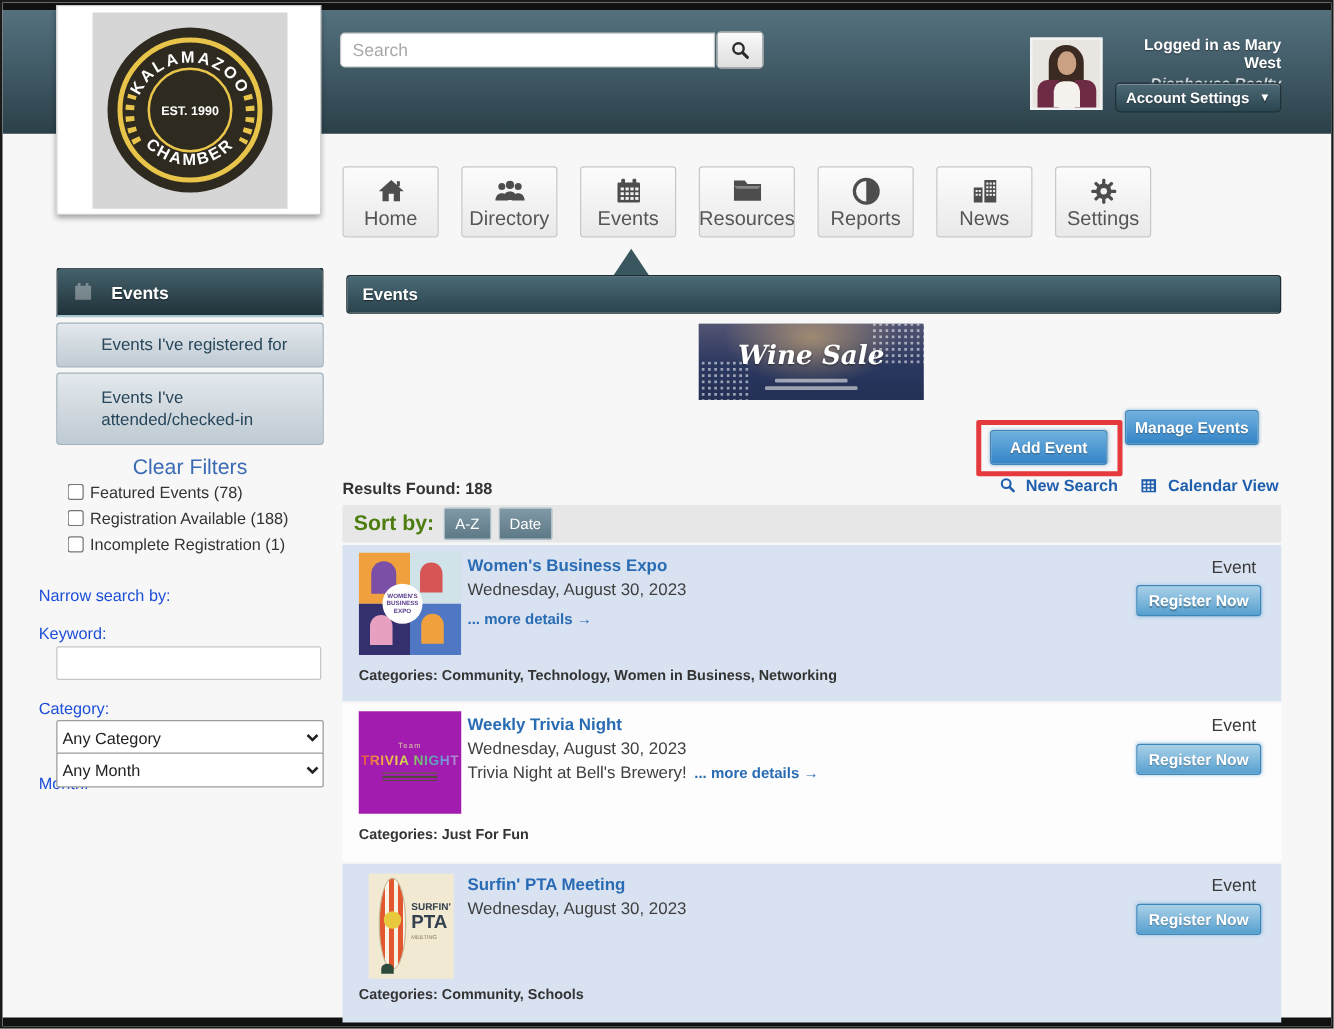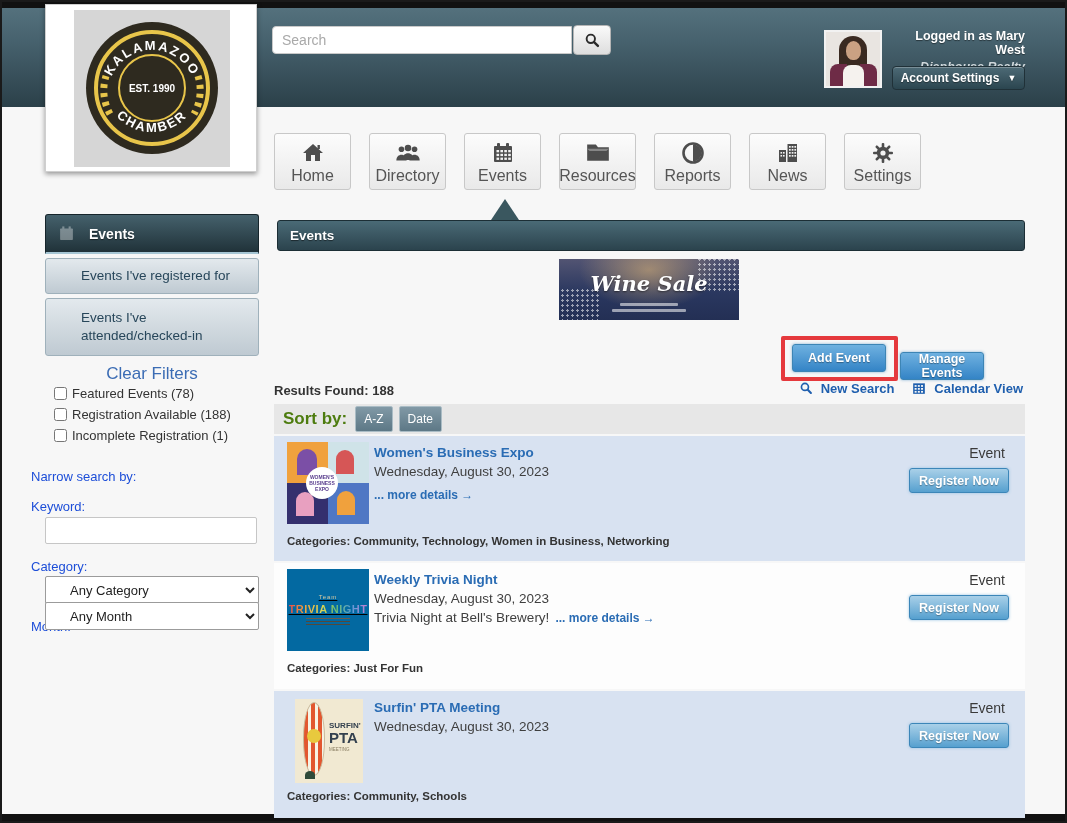--- a/index.html
+++ b/index.html
@@ -64,21 +64,21 @@
             border-radius:3px; color:#27465a; font-size:13.5px; text-align:left; padding-left:35px;
             display:flex; align-items:center; cursor:pointer; line-height:18px; }
   .sb-btn1 { top:256px; height:36px; }
   .sb-btn2 { top:296px; height:58px; }
   .clear-filters { left:43px; top:362px; width:214px; text-align:center; font-size:17px; color:#3b6cb4; cursor:pointer; }
   .filter-row { left:52px; height:17px; display:flex; align-items:center; gap:5px; font-size:13px; color:#333; }
   .filter-row input { width:13px; height:13px; cursor:pointer; }
   .sb-label { left:29px; font-size:13px; color:#1d4ed8; }
   .kw-input { left:43px; top:515px; width:212px; height:27px; border:1px solid #c6c6c6; border-radius:2px; padding:0 6px; font-size:13px; }
   .sb-select { left:43px; width:214px; height:28px; border:1px solid #9b9b9b; border-radius:2px; font-size:13px;
-               padding-left:20px; color:#222; background:#fff; font-family:"Liberation Sans",sans-serif; }
+               padding-left:0; color:#222; background:#fff; font-family:"Liberation Sans",sans-serif; }
 
   
   .main-bar { left:275px; top:218px; width:748px; height:31px; border-radius:3px;
               background:linear-gradient(180deg,#4a6a76,#2b434d); border:1px solid #1c2e35;
               display:flex; align-items:center; padding-left:12px; }
   .main-bar span { color:#fff; font-weight:bold; font-size:13.5px; text-shadow:0 1px 1px rgba(0,0,0,.5); }
 
   .banner { left:557px; top:257px; width:180px; height:61px; overflow:hidden; cursor:pointer;
             background:
               radial-gradient(ellipse at 50% 18%, rgba(235,190,120,.55), rgba(235,190,120,0) 55%),
@@ -96,21 +96,21 @@
             background:rgba(255,255,255,.55); border-radius:1px; }
   .banner-sub1 { top:44px; width:58px; }
   .banner-sub2 { top:50px; width:74px; }
 
   .red-box { left:779px; top:334px; width:117px; height:45px; border:4px solid #e5393d; border-radius:2px; }
   .blue-btn { background:linear-gradient(#6fb1e0,#3484c6); border:1px solid #3d85b5; border-radius:3px;
               color:#fff; font-weight:bold; font-size:12.5px; cursor:pointer;
               box-shadow:0 0 3px rgba(120,170,210,.9); text-shadow:0 1px 1px rgba(0,0,0,.35);
               display:flex; align-items:center; justify-content:center; }
   .add-event { left:790px; top:342px; width:94px; height:28px; }
-  .manage-events { left:898px; top:350px; width:84px; height:28px; }
+  .manage-events { left:898px; top:326px; width:107px; height:28px; }
 
   .results-found { left:272px; top:381px; font-size:13px; font-weight:bold; color:#333; }
   .quick-links { top:379px; right:42px; display:flex; gap:18px; align-items:center; }
   .q-link { display:flex; align-items:flex-start; gap:8px; color:#1f5fae; font-weight:bold; font-size:13px; cursor:pointer; }
 
   .sort-bar { left:272px; top:402px; width:751px; height:30px; background:#e7e7e7;
               display:flex; align-items:center; padding-left:9px; gap:6px; }
   .sort-label { font-size:17px; color:#4d7c0f; margin-right:2px;font-weight:bold; }
   .sort-btn { height:26px; padding:0 8px; background:linear-gradient(#8199a6,#5d7886);
               border:1px solid #aabcc5; border-radius:2px; color:#fff; font-size:12px; cursor:pointer; }
@@ -129,21 +129,21 @@
 
   
   .thumb { position:absolute; left:13px; top:6px; width:82px; height:82px; overflow:hidden; cursor:pointer; }
   .thumb-expo .q { position:absolute; width:41px; height:41px; }
   .q-tl { left:0; top:0; background:#f0a13d; } .q-tr { right:0; top:0; background:#cfe3e8; }
   .q-bl { left:0; bottom:0; background:#34306e; } .q-br { right:0; bottom:0; background:#4f77c4; }
   .q-fig { position:absolute; border-radius:50%; }
   .expo-circle { position:absolute; left:19px; top:25px; width:32px; height:32px; border-radius:50%;
                  background:#fff; display:flex; align-items:center; justify-content:center; text-align:center;
                  font-size:5px; font-weight:bold; color:#5a3e8e; line-height:6px; padding:3px; }
-  .thumb-trivia { background:#0369a1; display:flex; flex-direction:column; align-items:center; justify-content:center; gap:3px;text-decoration:underline; }
+  .thumb-trivia { background:#a21caf; display:flex; flex-direction:column; align-items:center; justify-content:center; gap:3px; }
   .trivia-top { color:#d8c9a0; font-size:6px; letter-spacing:1px; }
   .trivia-main { font-size:11px; font-weight:bold; letter-spacing:.5px; white-space:nowrap;
                  background:linear-gradient(90deg,#e54b4b,#f0a13d,#ead94e,#6fc06f,#5b9bd5,#c77fd1);
                  -webkit-background-clip:text; background-clip:text; color:transparent; }
   .trivia-lines { width:44px; height:8px; border-top:1px solid #6b5c4a;
                   background:repeating-linear-gradient(180deg, transparent 0 2px, #55483a 2px 3px); }
   .thumb-surf { left:21px; top:8px; width:68px; height:84px; background:#f1e9d2; }
   .surfboard { position:absolute; left:8px; top:3px; width:22px; height:74px; border-radius:11px/36px;
                background:repeating-linear-gradient(90deg,#e2572f 0 4px,#f7f3e4 4px 7px); border:1px solid #c8b89a; }
   .surf-sun { position:absolute; left:12px; top:30px; width:14px; height:14px; border-radius:50%; background:#e8c93e; }

